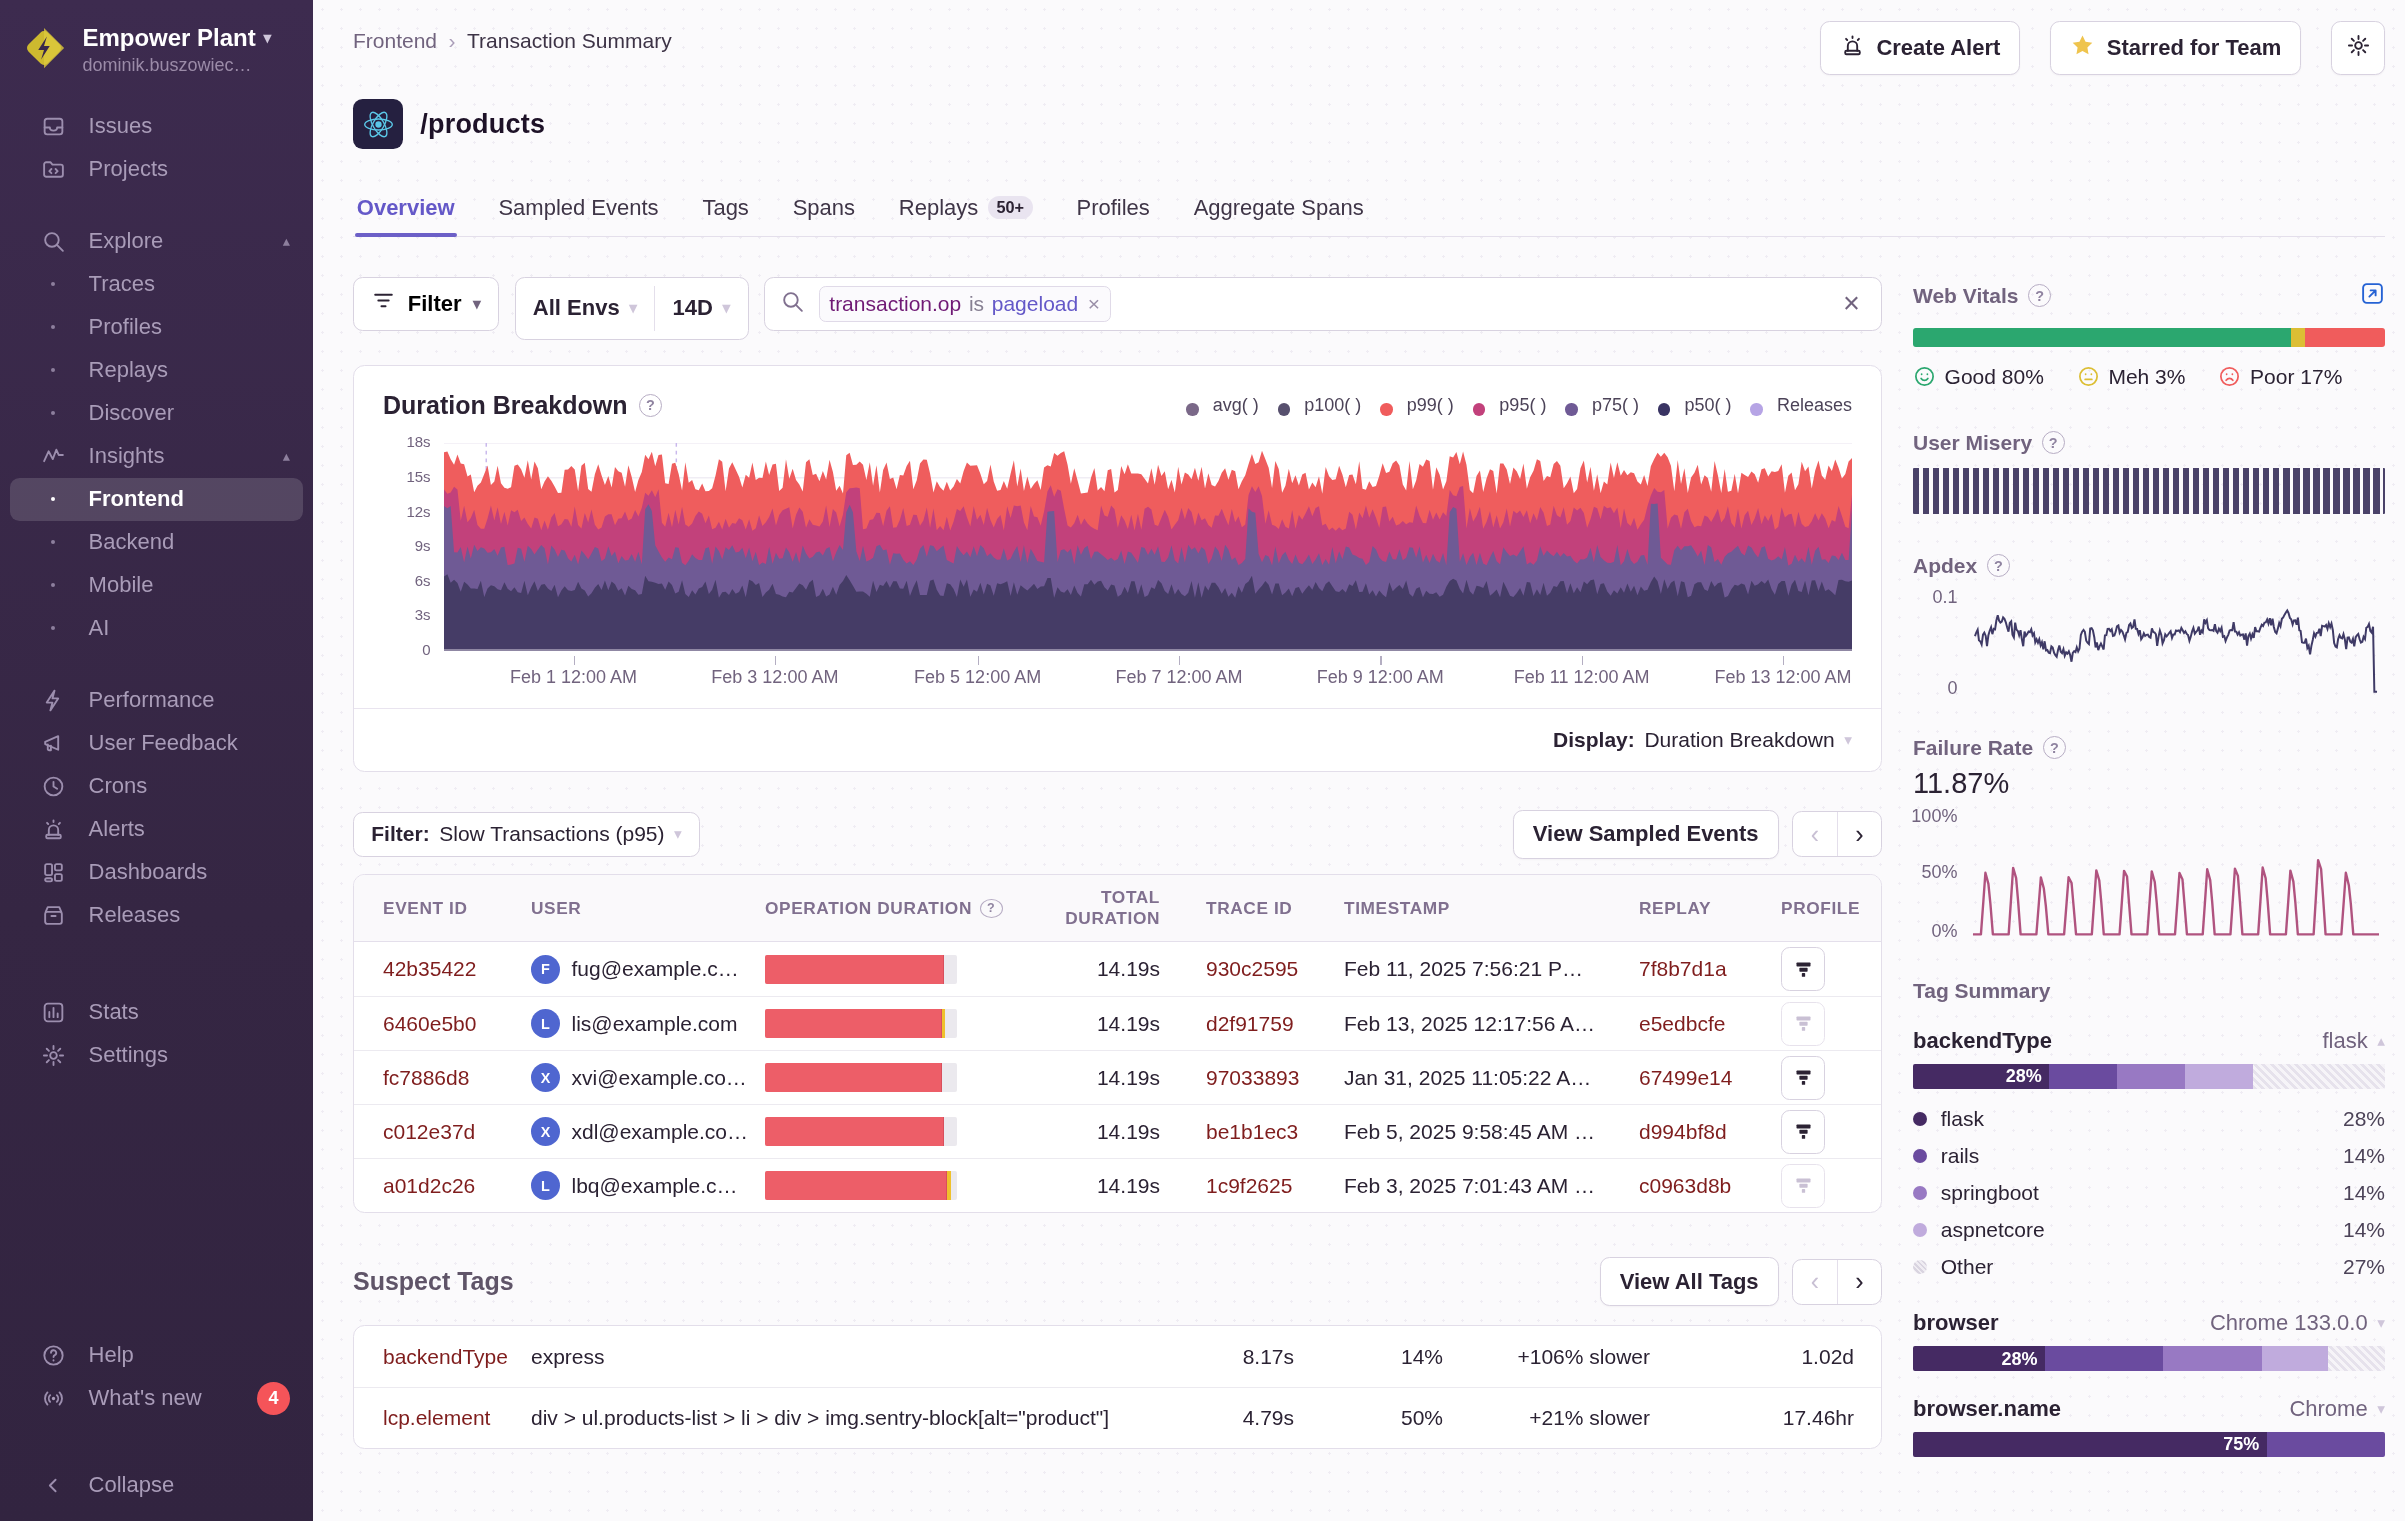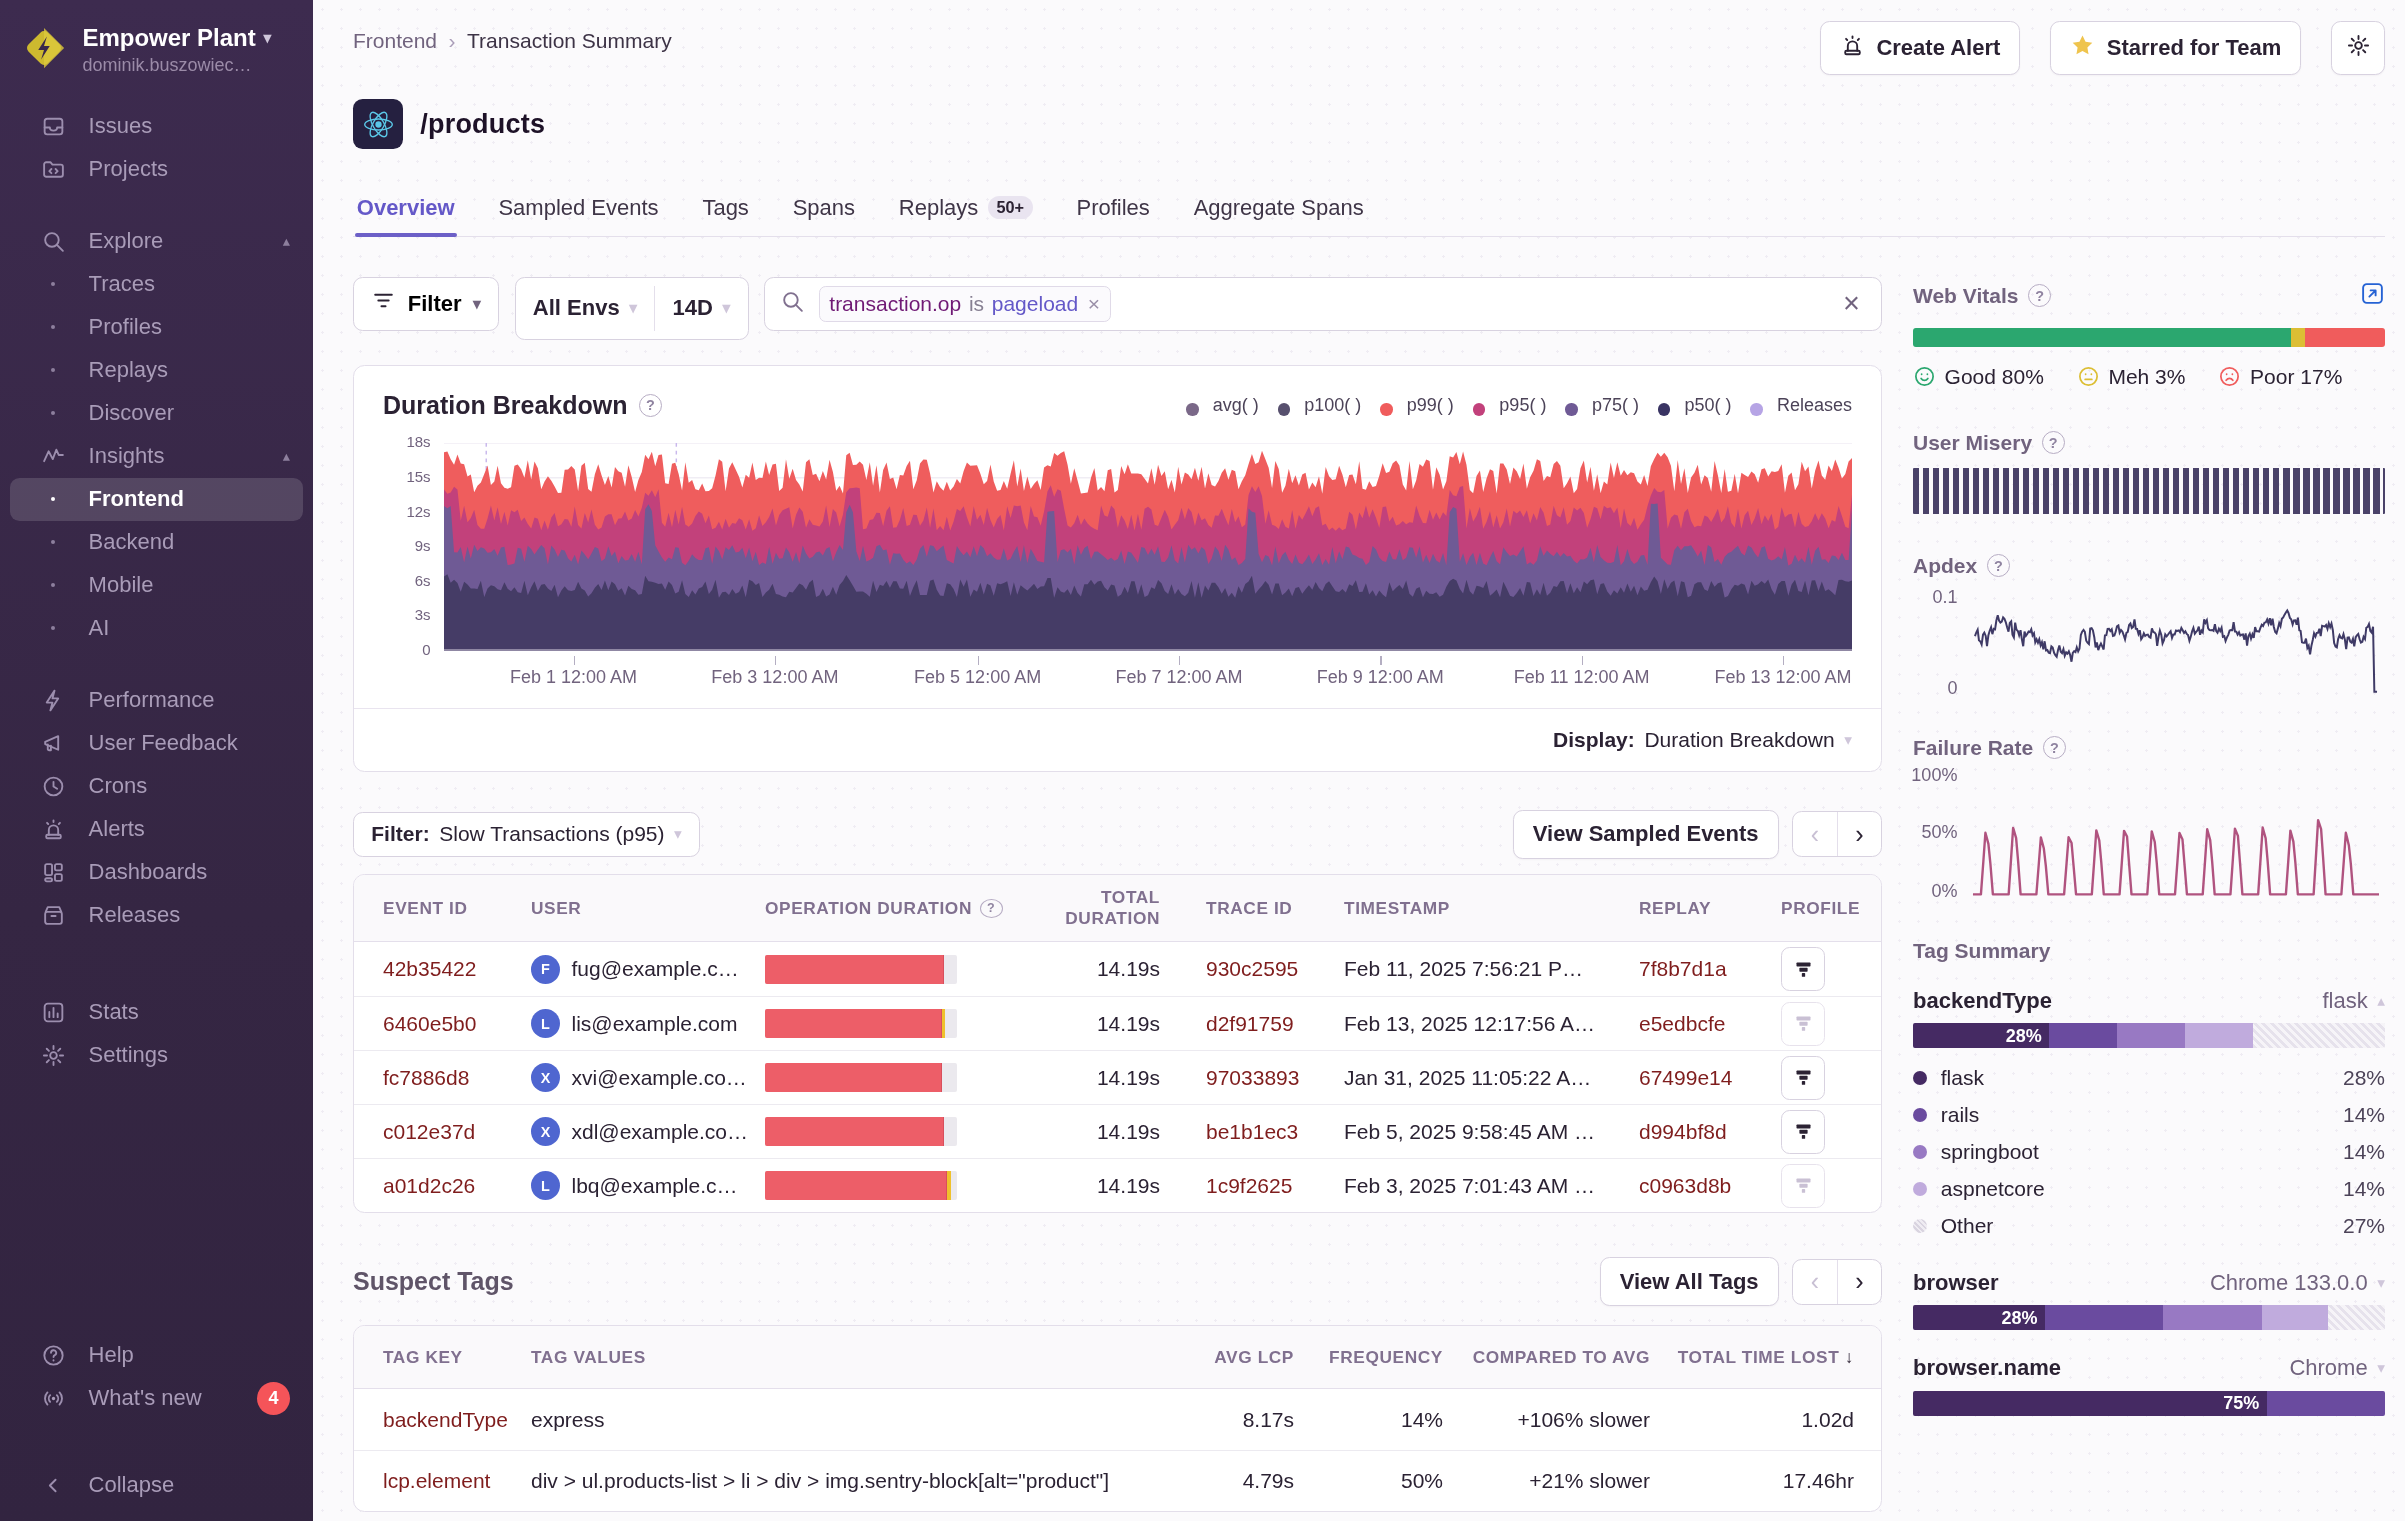--- a/index.html
+++ b/index.html
@@ -771,28 +771,20 @@
             <button class="btn">
                 <span>View All Tags</span>
               </button>
             <div class="pager">
               <div class="pg disabled">‹</div>
               <div class="pg">›</div>
             </div>
           </div>
         </div>
         <div class="card table" style="margin-top:19px">
-          <div class="thead grid-tags" style="height:63px">
-            <div>TAG KEY</div>
-            <div>TAG VALUES</div>
-            <div class="cell-r2">AVG LCP</div>
-            <div class="cell-r2">FREQUENCY</div>
-            <div class="cell-r2">COMPARED TO AVG</div>
-            <div class="cell-r2"><span>TOTAL TIME LOST</span> <span class="sort-arrow">↓</span></div>
-          </div>
           <div id="suspect-body">
   <div class="trow grid-tags" style="height:61px">
     <div><a class="link k">backendType</a></div>
     <div class="v" style="white-space:nowrap;overflow:hidden;text-overflow:ellipsis">express</div>
     <div class="cell-r2 lcp">8.17s</div>
     <div class="cell-r2 fr">14%</div>
     <div class="cell-r2 cmp">+106% slower</div>
     <div class="cell-r2 lost">1.02d</div>
   </div>
 
@@ -876,20 +868,21 @@
           </div>
           <svg id="apdex-svg" width="100%" height="121" viewBox="0 0 420 126" preserveAspectRatio="none">
               <polyline points="8.0,58.4 9.3,54.7 10.7,51.8 12.0,62.7 13.4,64.0 14.7,67.2 16.1,56.8 17.4,54.8 18.8,58.2 20.1,68.9 21.5,57.5 22.8,52.9 24.2,49.3 25.5,56.4 26.9,50.9 28.2,51.5 29.5,42.2 30.9,36.7 32.2,42.2 33.6,44.4 34.9,43.4 36.3,38.9 37.6,40.3 39.0,44.1 40.3,49.3 41.7,53.8 43.0,44.7 44.4,43.1 45.7,56.9 47.1,59.8 48.4,44.3 49.7,51.7 51.1,53.2 52.4,57.7 53.8,52.3 55.1,61.5 56.5,69.0 57.8,53.6 59.2,58.2 60.5,56.3 61.9,53.7 63.2,54.3 64.6,51.3 65.9,57.7 67.3,55.4 68.6,65.0 69.9,61.8 71.3,65.3 72.6,61.7 74.0,68.1 75.3,64.8 76.7,72.3 78.0,63.8 79.4,73.3 80.7,72.9 82.1,75.8 83.4,76.3 84.8,69.1 86.1,70.3 87.5,75.8 88.8,78.4 90.1,80.0 91.5,72.8 92.8,68.1 94.2,74.7 95.5,76.2 96.9,72.1 98.2,78.9 99.6,75.3 100.9,76.7 102.3,74.3 103.6,77.9 105.0,85.1 106.3,75.8 107.7,74.0 109.0,75.1 110.3,70.1 111.7,74.4 113.0,71.6 114.4,57.2 115.7,53.8 117.1,52.0 118.4,53.9 119.8,63.2 121.1,65.3 122.5,66.7 123.8,50.6 125.2,50.2 126.5,52.4 127.9,59.6 129.2,70.2 130.5,65.1 131.9,73.1 133.2,69.2 134.6,66.1 135.9,69.0 137.3,72.4 138.6,57.7 140.0,57.5 141.3,50.9 142.7,50.8 144.0,53.2 145.4,51.4 146.7,58.3 148.1,57.8 149.4,54.0 150.7,48.3 152.1,47.3 153.4,54.9 154.8,52.1 156.1,53.5 157.5,57.7 158.8,61.8 160.2,55.1 161.5,54.2 162.9,46.8 164.2,45.3 165.6,50.0 166.9,49.0 168.3,41.0 169.6,50.8 170.9,50.9 172.3,56.2 173.6,52.3 175.0,61.7 176.3,59.7 177.7,55.5 179.0,58.2 180.4,57.1 181.7,56.8 183.1,59.3 184.4,60.1 185.8,50.4 187.1,54.0 188.5,54.7 189.8,56.5 191.1,68.6 192.5,59.0 193.8,52.6 195.2,56.9 196.5,66.0 197.9,62.6 199.2,56.6 200.6,58.7 201.9,57.0 203.3,55.0 204.6,53.4 206.0,60.3 207.3,56.7 208.7,56.8 210.0,52.6 211.3,53.0 212.7,52.4 214.0,54.3 215.4,49.9 216.7,52.3 218.1,55.2 219.4,53.5 220.8,56.2 222.1,57.2 223.5,63.3 224.8,59.2 226.2,53.4 227.5,49.8 228.9,55.9 230.2,54.1 231.5,52.7 232.9,48.6 234.2,57.0 235.6,52.7 236.9,54.5 238.3,41.0 239.6,44.6 241.0,41.8 242.3,50.4 243.7,52.2 245.0,52.3 246.4,52.0 247.7,52.9 249.1,46.1 250.4,53.3 251.7,55.0 253.1,50.7 254.4,53.3 255.8,49.7 257.1,59.1 258.5,58.4 259.8,63.6 261.2,59.8 262.5,57.1 263.9,52.6 265.2,52.0 266.6,52.2 267.9,44.0 269.3,53.7 270.6,53.8 271.9,56.9 273.3,54.4 274.6,57.9 276.0,57.0 277.3,56.7 278.7,62.1 280.0,55.6 281.4,68.3 282.7,58.5 284.1,55.8 285.4,61.0 286.8,56.5 288.1,60.2 289.5,49.1 290.8,53.4 292.1,53.4 293.5,53.7 294.8,49.9 296.2,46.6 297.5,47.9 298.9,44.4 300.2,44.2 301.6,41.1 302.9,45.4 304.3,39.7 305.6,47.3 307.0,40.2 308.3,48.9 309.7,54.2 311.0,55.5 312.3,50.9 313.7,44.8 315.0,48.2 316.4,40.4 317.7,38.9 319.1,36.1 320.4,33.9 321.8,31.7 323.1,34.5 324.5,39.5 325.8,41.1 327.2,46.3 328.5,42.0 329.9,41.9 331.2,46.6 332.5,39.2 333.9,52.5 335.2,53.1 336.6,64.9 337.9,65.3 339.3,65.4 340.6,61.0 342.0,70.8 343.3,68.4 344.7,77.5 346.0,68.8 347.4,62.5 348.7,55.5 350.1,58.8 351.4,55.0 352.7,54.9 354.1,50.7 355.4,58.5 356.8,47.7 358.1,48.1 359.5,48.5 360.8,46.9 362.2,51.0 363.5,45.1 364.9,49.0 366.2,45.4 367.6,52.3 368.9,65.7 370.3,69.3 371.6,70.1 372.9,61.5 374.3,57.5 375.6,60.1 377.0,60.8 378.3,56.4 379.7,62.1 381.0,72.0 382.4,60.0 383.7,59.7 385.1,64.2 386.4,65.2 387.8,61.3 389.1,69.1 390.5,59.8 391.8,57.5 393.1,56.1 394.5,61.7 395.8,65.1 397.2,64.3 398.5,59.1 399.9,61.5 401.2,49.8 402.6,48.8 403.9,45.8 405.3,53.2 406.6,54.8 408.0,48.7 409.3,116.4 410.7,116.4 412.0,116.4 " fill="none" stroke="#3f3a66" stroke-width="2"></polyline>
             </svg>
         </div>
 
         <div class="rr-title" style="margin-top:35px">
             <span>Failure Rate</span>
             <span class="qmark">?</span>
           </div>
+        <div class="big-val">11.87%</div>
         <div class="spark-wrap">
           <div class="spark-gutter" style="height:140px">
             <span style="top:3.8px">100%</span>
             <span style="top:60px">50%</span>
             <span style="bottom:0">0%</span>
           </div>
           <svg id="failure-svg" width="100%" height="140" viewBox="0 0 420 146" preserveAspectRatio="none">
               <polyline points="6,138 14,138 16.5,102.7 18.5,73.8 21.5,85.4 23.5,105.9 26,138 41.85714285714286,138 44.35714285714286,99.8 46.35714285714286,68.6 49.35714285714286,79.4 51.35714285714286,103.3 53.85714285714286,138 69.71428571428572,138 72.21428571428572,105.3 74.21428571428572,78.6 77.21428571428572,90.3 79.21428571428572,108.3 81.71428571428572,138 97.57142857142857,138 100.07142857142857,105.2 102.07142857142857,78.4 105.07142857142857,84.5 107.07142857142857,108.2 109.57142857142857,138 125.42857142857144,138 127.92857142857144,101.3 129.92857142857144,71.3 132.92857142857144,81.9 134.92857142857144,104.6 137.42857142857144,138 153.28571428571428,138 155.78571428571428,101.6 157.78571428571428,71.8 160.78571428571428,77.6 162.78571428571428,104.9 165.28571428571428,138 181.14285714285714,138 183.64285714285714,101.9 185.64285714285714,72.3 188.64285714285714,83.4 190.64285714285714,105.2 193.14285714285714,138 209,138 211.5,102.8 213.5,73.9 216.5,80.7 218.5,106.0 221,138 236.85714285714286,138 239.35714285714286,100.7 241.35714285714286,70.1 244.35714285714286,81.5 246.35714285714286,104.1 248.85714285714286,138 264.7142857142857,138 267.2142857142857,100.3 269.2142857142857,69.5 272.2142857142857,77.0 274.2142857142857,103.8 276.7142857142857,138 292.57142857142856,138 295.07142857142856,99.7 297.07142857142856,68.3 300.07142857142856,79.6 302.07142857142856,103.2 304.57142857142856,138 320.42857142857144,138 322.92857142857144,101.5 324.92857142857144,71.6 327.92857142857144,83.0 329.92857142857144,104.8 332.42857142857144,138 348.2857142857143,138 350.7857142857143,95.5 352.7857142857143,60.6 355.7857142857143,70.0 357.7857142857143,99.3 360.2857142857143,138 376.14285714285717,138 378.64285714285717,102.7 380.64285714285717,73.8 383.64285714285717,86.7 385.64285714285717,105.9 388.14285714285717,138 414,138" fill="none" stroke="#b0537f" stroke-width="2.4" stroke-linejoin="round"></polyline>
             </svg>
         </div>

